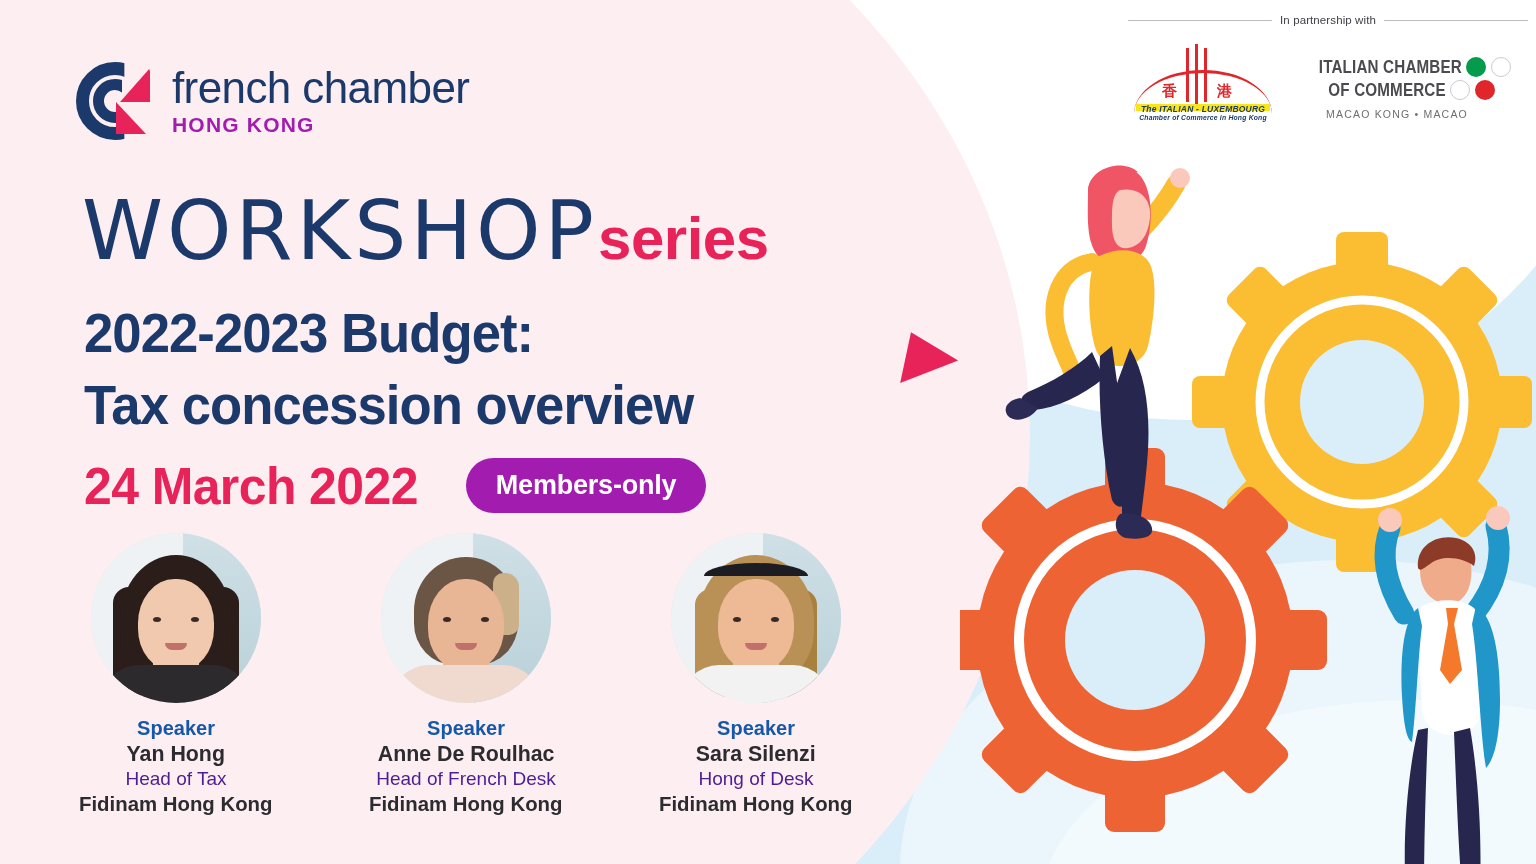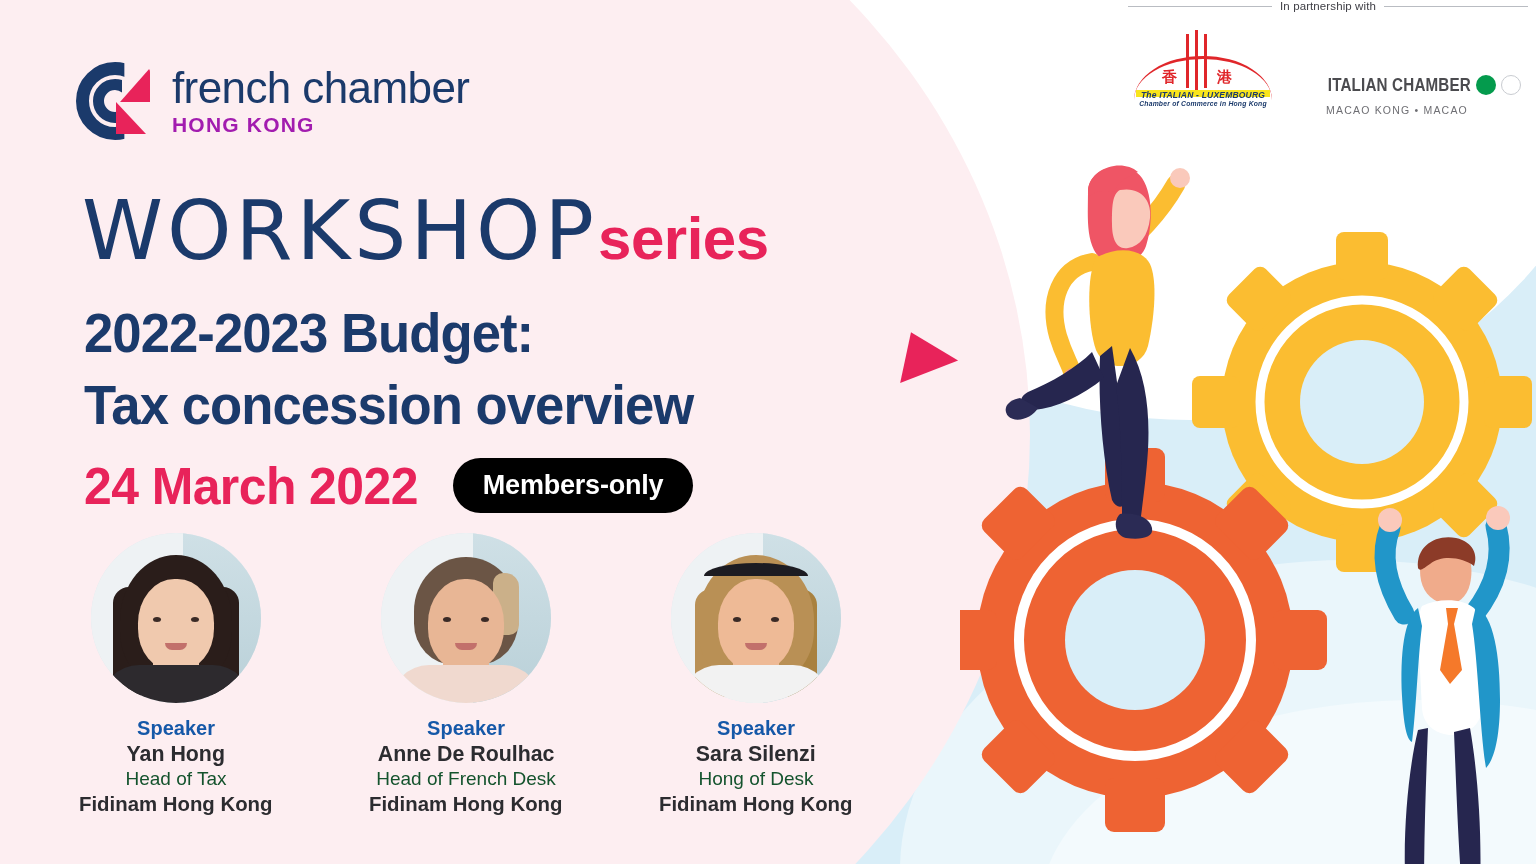--- a/index.html
+++ b/index.html
@@ -33,21 +33,21 @@
     width:1430px; height:1310px;
     background:#fdeef1; border-radius:50%;
   }
   .bg-pink-flat {
     position:absolute; left:0; top:0; width:430px; height:864px;
     background:#fdeef1;
   }
 
   
   .partner-block {
-    position:absolute; left:1128px; top:0; width:400px; height:130px;
+    position:absolute; left:1128px; top:14px; width:400px; height:130px;
   }
   .partner-head {
     display:flex; align-items:center; gap:8px; width:100%;
     font-size:11.5px; color:#3f3f46; letter-spacing:.1px; white-space:nowrap;
   }
   .partner-head .rule { flex:1; height:1px; background:#b9bcc2; }
 
   .partner-logos {
     display:flex; align-items:flex-start; gap:14px; margin-top:8px;
   }
@@ -76,21 +76,21 @@
   }
   .belux .l1, .belux .l2 {
     position:absolute; left:0; width:150px; text-align:center;
     font-style:italic; font-weight:700; color:#1b3a6b; white-space:nowrap;
   }
   .belux .l1 { top:70px; font-size:8.5px; letter-spacing:.2px; }
   .belux .l2 { top:80px; font-size:6.8px; letter-spacing:.2px; }
 
   
   .italian { width:210px; padding-top:22px; }
-  .it-rows { display:flex; flex-direction:row; align-items:flex-start;margin-top:32px; }
+  .it-rows { display:flex; flex-direction:column; align-items:center; }
   .it-row { display:flex; align-items:center; gap:5px; }
   .it-txt {
     font-family:"Liberation Sans Narrow","Liberation Sans", sans-serif;
     font-weight:700; font-size:19px; color:#4b4b4f;
     letter-spacing:.2px; transform:scaleX(.8); transform-origin:right center;
     white-space:nowrap; line-height:1.12;
   }
   .dot { width:20px; height:20px; border-radius:50%; display:inline-block; }
   .dot.green { background:#049b4d; }
   .dot.red { background:#e0262a; }
@@ -150,27 +150,27 @@
   .title-l2 { top:377px; }
 
   .tri-accent {
     position:absolute; left:905px; top:337px; width:0; height:0;
     border-left:52px solid #e8235a;
     border-top:18px solid transparent;
     border-bottom:34px solid transparent;
     transform:rotate(12deg);
   }
 
-  .date-row { position:absolute; left:84px; top:458px; display:flex; align-items:center; gap:21px; }
+  .date-row { position:absolute; left:84px; top:458px; display:flex; align-items:center; gap:34px; }
   .date {
     font-size:52px; font-weight:700; color:#e8235a; letter-spacing:-.6px; line-height:1;
     transform:scaleX(.96); transform-origin:left center;
   }
   .badge {
-    background:#000000; color:#fff; font-weight:700; font-size:27px;
+    background:#a21caf; color:#fff; font-weight:700; font-size:27px;
     padding:12px 30px; border-radius:32px; letter-spacing:-.2px; white-space:nowrap;
   }
 
   
   .speakers { position:absolute; left:60px; top:533px; display:flex; gap:58px; }
   .speaker { width:232px; display:flex; flex-direction:column; align-items:center; }
   .photo {
     width:170px; height:170px; border-radius:50%; overflow:hidden; position:relative;
     background:#dfe7ec;
   }
@@ -205,21 +205,21 @@
 
   .p3 .hair { top:22px; width:116px; height:130px; background:#b99055; }
   .p3 .band { position:absolute; left:50%; transform:translateX(-50%); top:30px; width:104px; height:13px; background:#1c1c22; border-radius:50% 50% 0 0 / 100% 100% 0 0; }
   .p3 .hairside-l { position:absolute; left:24px; top:56px; width:30px; height:114px; background:#b99055; border-radius:16px 6px 0 0;}
   .p3 .hairside-r { position:absolute; right:24px; top:56px; width:30px; height:114px; background:#a9813f; border-radius:6px 16px 0 0;}
   .p3 .face, .p3 .neck { background:#eeba96; }
   .p3 .body { background:#f2f2f2; }
 
   .sp-role { margin-top:14px; font-size:20px; font-weight:700; color:#1558a8; line-height:1.18; }
   .sp-name { font-size:22px; font-weight:700; color:#2c2c30; line-height:1.2; transform:scaleX(.97); }
-  .sp-title { font-size:19px; font-weight:400; color:#14532d; line-height:1.25; }
+  .sp-title { font-size:19px; font-weight:400; color:#4c1d95; line-height:1.25; }
   .sp-org { font-size:21px; font-weight:700; color:#2c2c30; line-height:1.25; transform:scaleX(.97); }
 
   
   .illus { position:absolute; left:960px; top:120px; width:576px; height:744px; }
 </style>
 </head>
 <body>
 
 <div id="stage">
 

